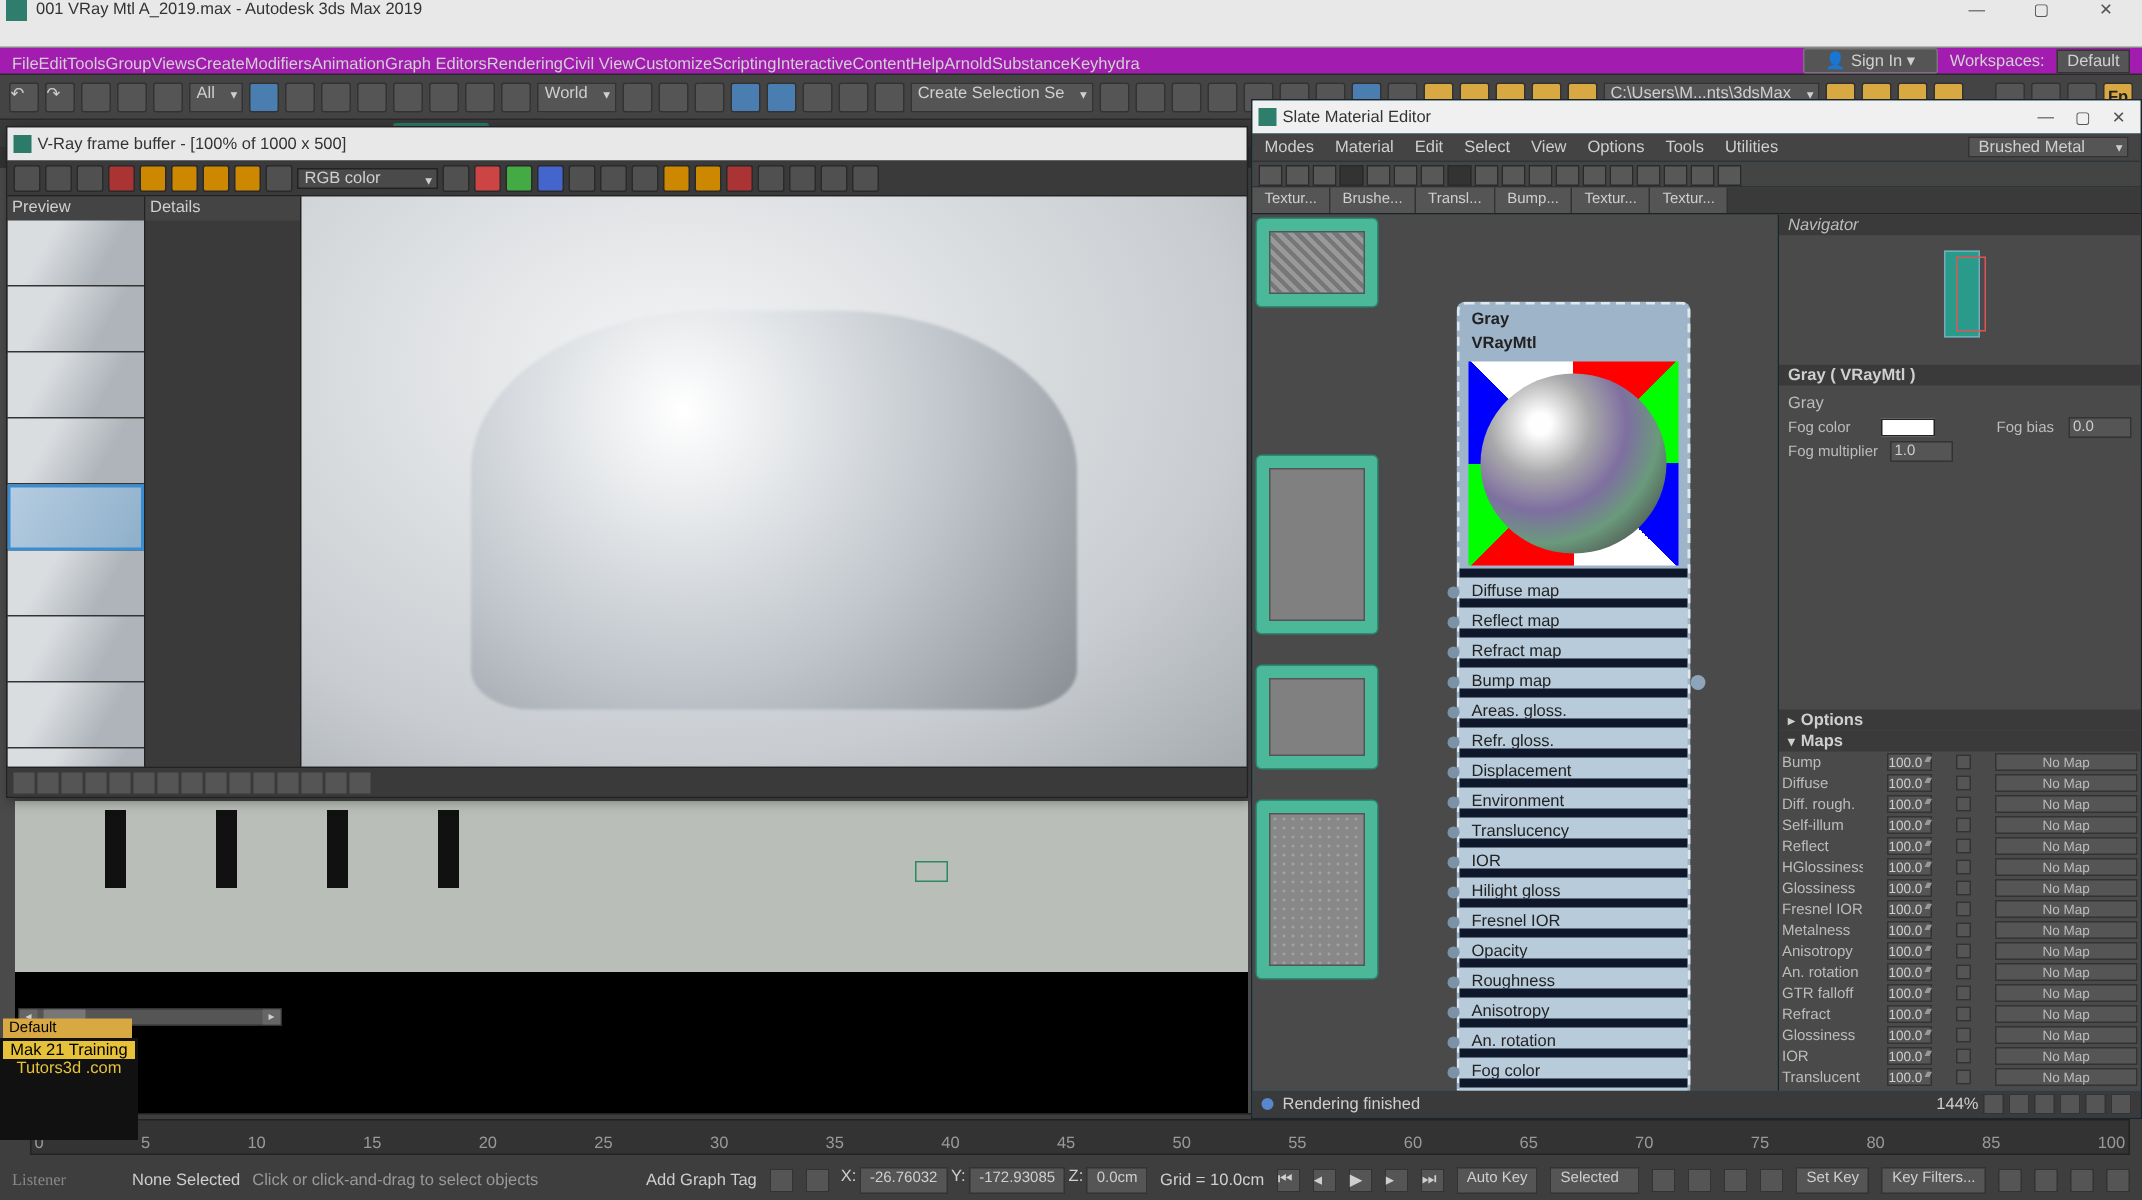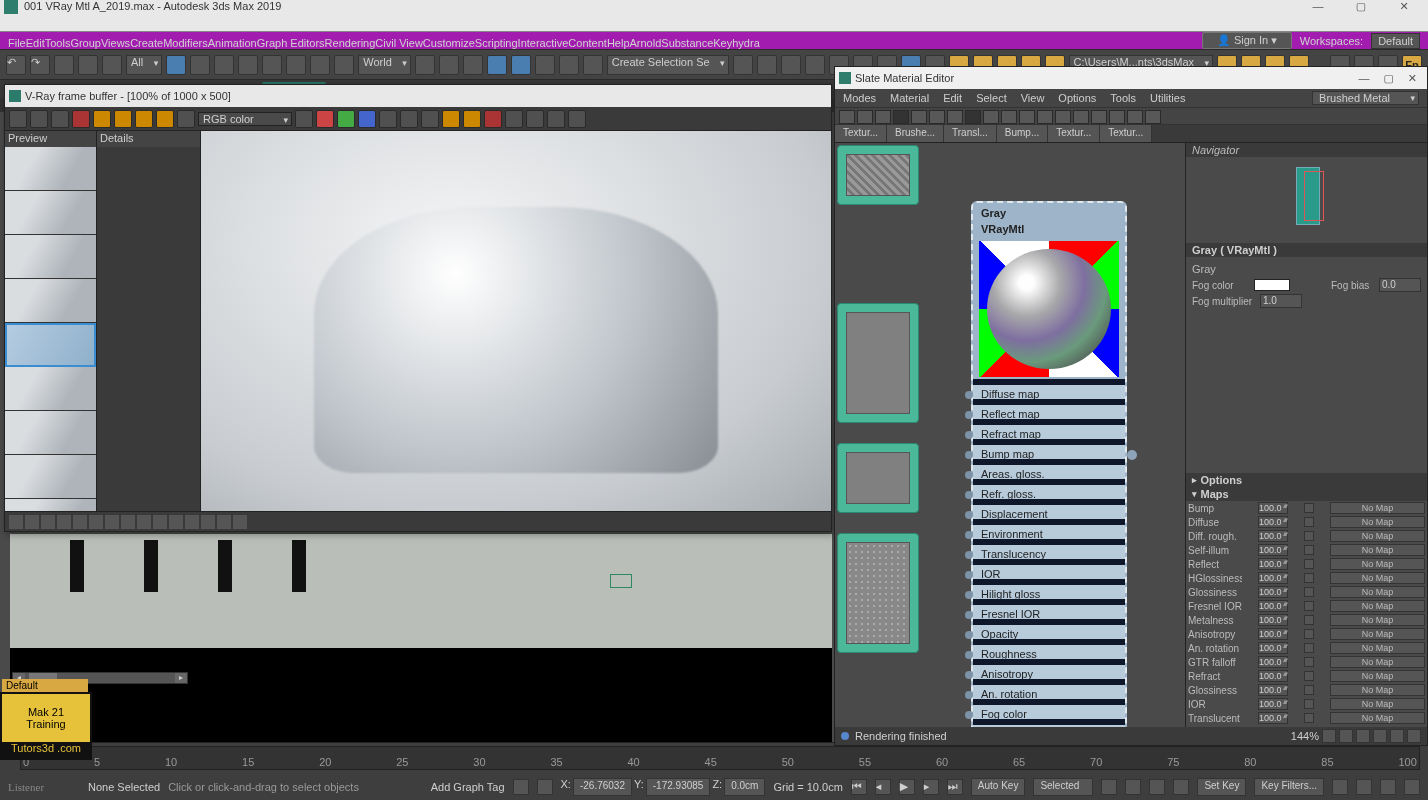--- a/index.html
+++ b/index.html
@@ -110,21 +110,21 @@
 
 .btm{position:absolute;left:0;right:0;bottom:0;height:58px;background:#3e3e3e;border-top:1px solid #222}
 .btm .tl{height:30px;display:flex;align-items:center;padding:0 8px;gap:6px}
 .btm .tl .track{flex:1;height:24px;background:#333;position:relative;border:1px solid #222}
 .btm .tl .track .marks{position:absolute;inset:0;display:flex;justify-content:space-between;padding:9px 2px 0;color:#999;font-size:9px}
 .btm .st{height:28px;display:flex;align-items:center;padding:0 8px;gap:8px}
 .btm .st .sbox{background:#555;border:1px solid #333;height:18px;padding:1px 6px;font-size:10px}
 .btm .st .coord{display:flex;gap:2px}
 .btm .st .btn{width:16px;height:16px;background:#555;border:1px solid #333}
 .corner{position:absolute;left:0;bottom:40px;width:92px;height:68px;background:#111;z-index:9;font-size:9px;color:#e6c23a;text-align:center;padding:2px}
-.corner .yb{background:#e6c23a;color:#000;padding:12px}
+.corner .yb{background:#e6c23a;color:#000;padding:0}
 .defaultbx{position:absolute;left:2px;bottom:108px;width:86px;background:#d8a842;color:#000;padding:1px 4px;z-index:9;font-size:10px}
 .scrollh{position:absolute;left:12px;bottom:116px;width:176px;height:12px;background:#555;border:1px solid #333;z-index:8;display:flex}
 .scrollh .ar{width:12px;background:#666;text-align:center;font-size:8px;line-height:10px}
 .scrollh .th{width:28px;background:#777;margin-left:4px}
 </style>
 </head>
 <body>
 
 <div class="titlebar">
   <div class="ticn"></div>

